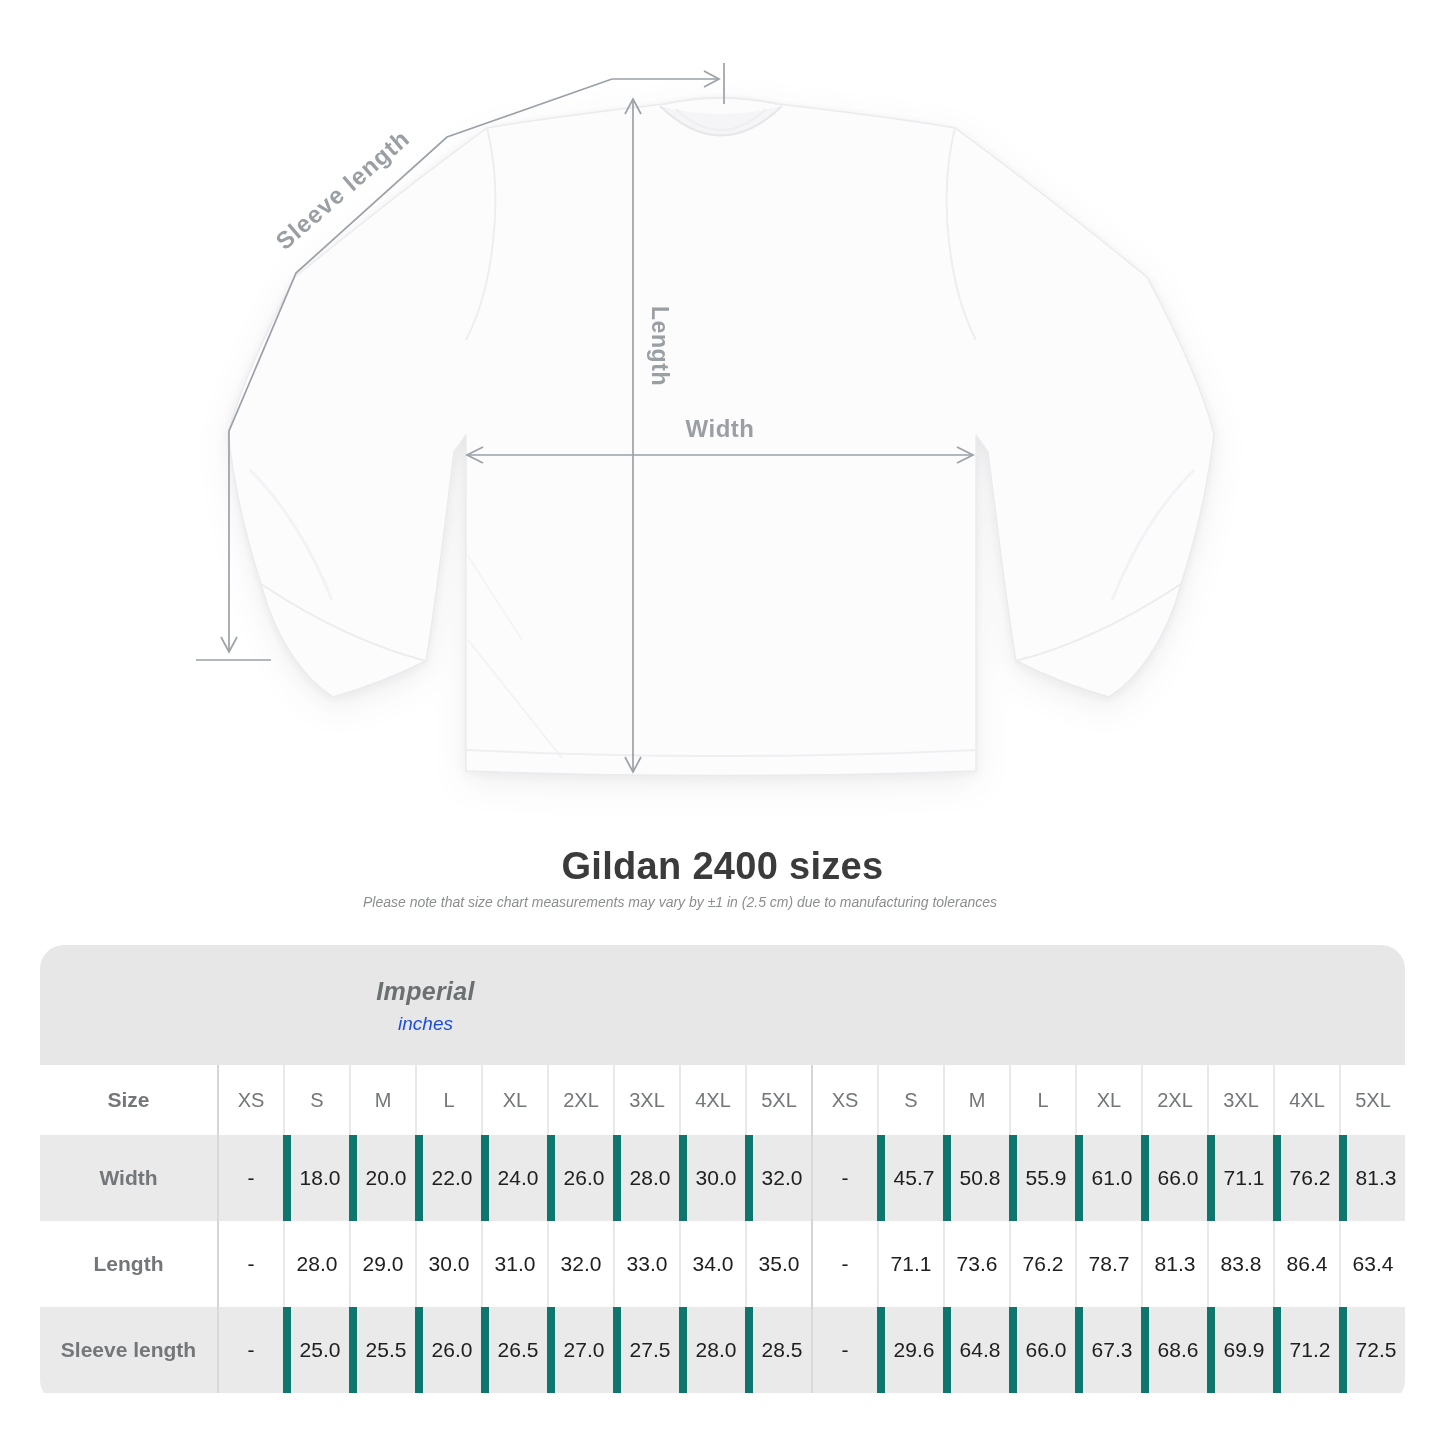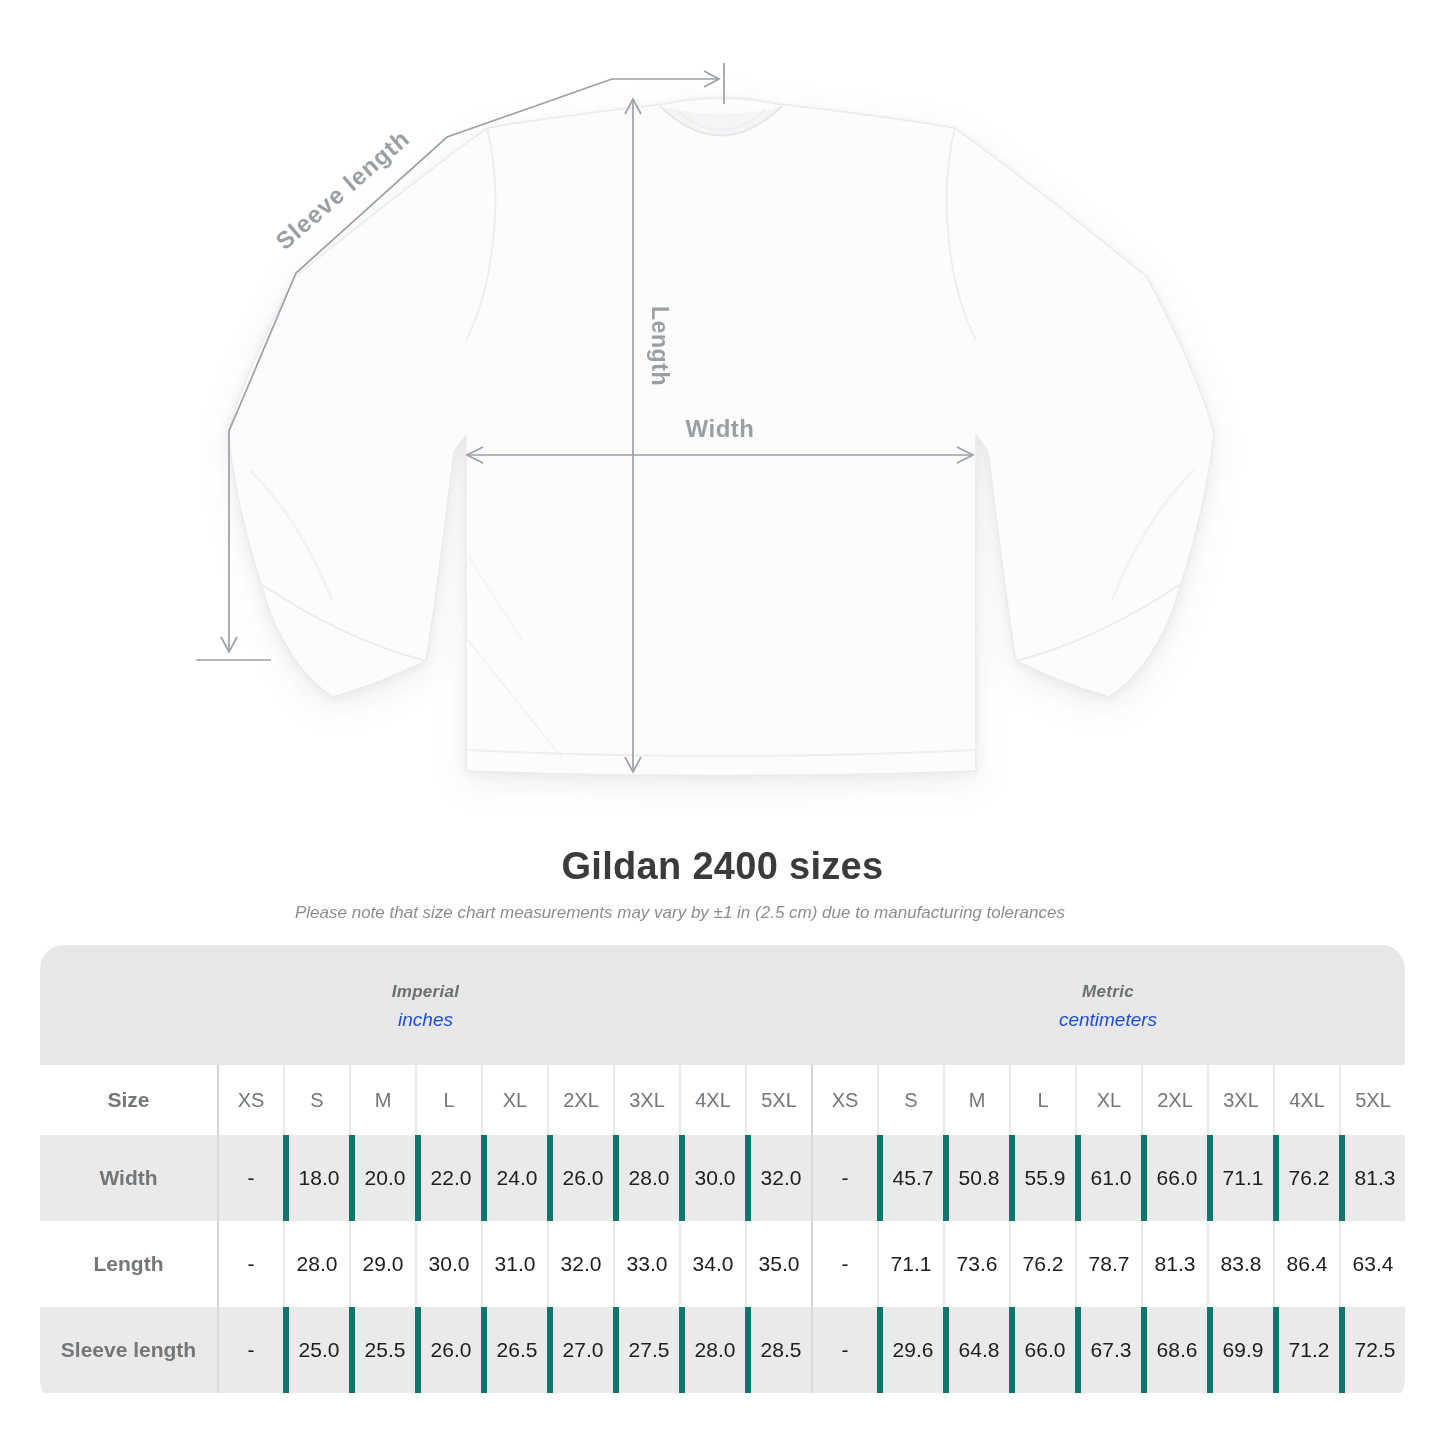--- a/index.html
+++ b/index.html
@@ -13,43 +13,43 @@
   .shirt-shadow{filter:drop-shadow(0 10px 16px rgba(50,55,70,.08)) drop-shadow(0 2px 5px rgba(50,55,70,.05));}
   .meas{stroke:#9aa1a7;stroke-width:1.7;fill:none;}
   .meas-label{fill:#9a9fa4;font-weight:bold;font-family:"Liberation Sans",sans-serif;}
   
   .page-title{
     position:absolute;left:0;top:845px;width:1445px;text-align:center;
     font-size:38px;font-weight:bold;color:#3b3b3b;letter-spacing:.3px;
   }
   .page-note{
     position:absolute;left:0;top:894px;width:1360px;text-align:center;
-    font-size:17px;font-style:italic;color:#8b8e90;margin-top:9px;
+    font-size:14px;font-style:italic;color:#8b8e90;
   }
   
   .size-table{
     position:absolute;left:40px;top:945px;width:1365px;height:459px;
     border-radius:24px;overflow:hidden;background:#ffffff;
   }
   .unit-row{display:grid;grid-template-columns:771px 594px;height:120px;background:#e7e7e7;}
   .unit-cell{display:flex;flex-direction:column;align-items:center;justify-content:center;gap:7px;padding-top:2px;}
-  .unit-name{font-size:17px;font-weight:bold;font-style:italic;color:#6b7073;letter-spacing:.3px;}
+  .unit-name{font-size:25px;font-weight:bold;font-style:italic;color:#6b7073;letter-spacing:.3px;}
   .unit-sub{font-size:19px;font-style:italic;color:#1d4ed8;}
   .grid-row{display:grid;grid-template-columns:177px repeat(18,1fr);}
   .grid-row.r-sizes{height:70px;}
   .grid-row.r-data{height:86px;}
   .r-white{background:#ffffff;}
   .r-gray{background:#eaeaea;}
   .cell{display:flex;align-items:center;justify-content:center;font-size:21px;color:#202020;}
   .c-label{font-weight:bold;color:#73777a;}
   .r-sizes .c-val{font-weight:normal;color:#73777a;font-size:20px;}
   .sep-major{border-left:2px solid #d5d5d5;}
   .r-gray .sep-major{border-left-color:#d9d9d9;}
   .r-white .sep-minor{border-left:2px solid #e9e9e9;}
-  .r-gray .sep-minor{border-left:6px solid #0f766e;}
+  .r-gray .sep-minor{border-left:8px solid #0f766e;}
 </style>
 </head>
 <body>
 
 <svg class="diagram" viewBox="0 0 1445 840">
 
   <g class="shirt-shadow">
     <path d="M 664,104
              Q 721,91 778,104
              C 838,111 915,121 955,128
@@ -114,24 +114,20 @@
 </svg>
 
 <div class="page-title">Gildan 2400 sizes</div>
 <div class="page-note">Please note that size chart measurements may vary by ±1 in (2.5 cm) due to manufacturing tolerances</div>
 
 <div class="size-table">
   <div class="unit-row">
     <div class="unit-cell">
       <div class="unit-name">Imperial</div>
       <div class="unit-sub">inches</div>
-    </div>
-    <div class="unit-cell">
-      <div class="unit-name">Metric</div>
-      <div class="unit-sub">centimeters</div>
     </div>
   </div>
   <div id="grid">
       <div class="grid-row r-sizes r-white">
         <div class="cell c-label">Size</div>
         <div class="cell c-val sep-major">XS</div>
         <div class="cell c-val sep-minor">S</div>
         <div class="cell c-val sep-minor">M</div>
         <div class="cell c-val sep-minor">L</div>
         <div class="cell c-val sep-minor">XL</div>

